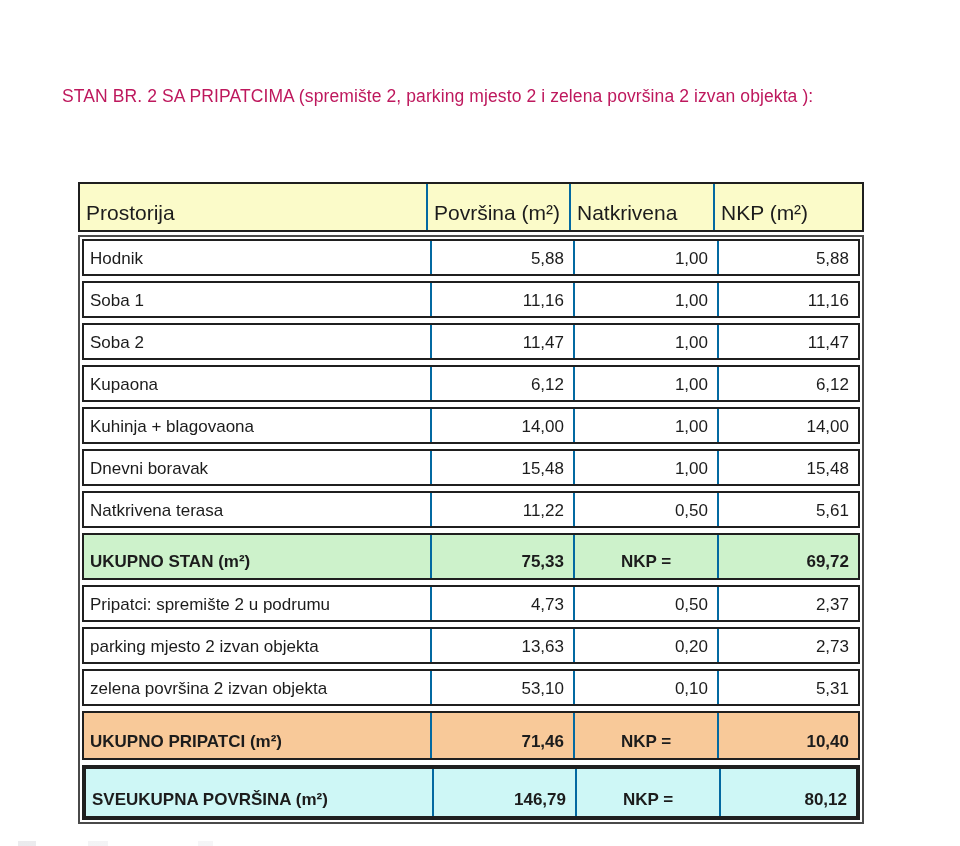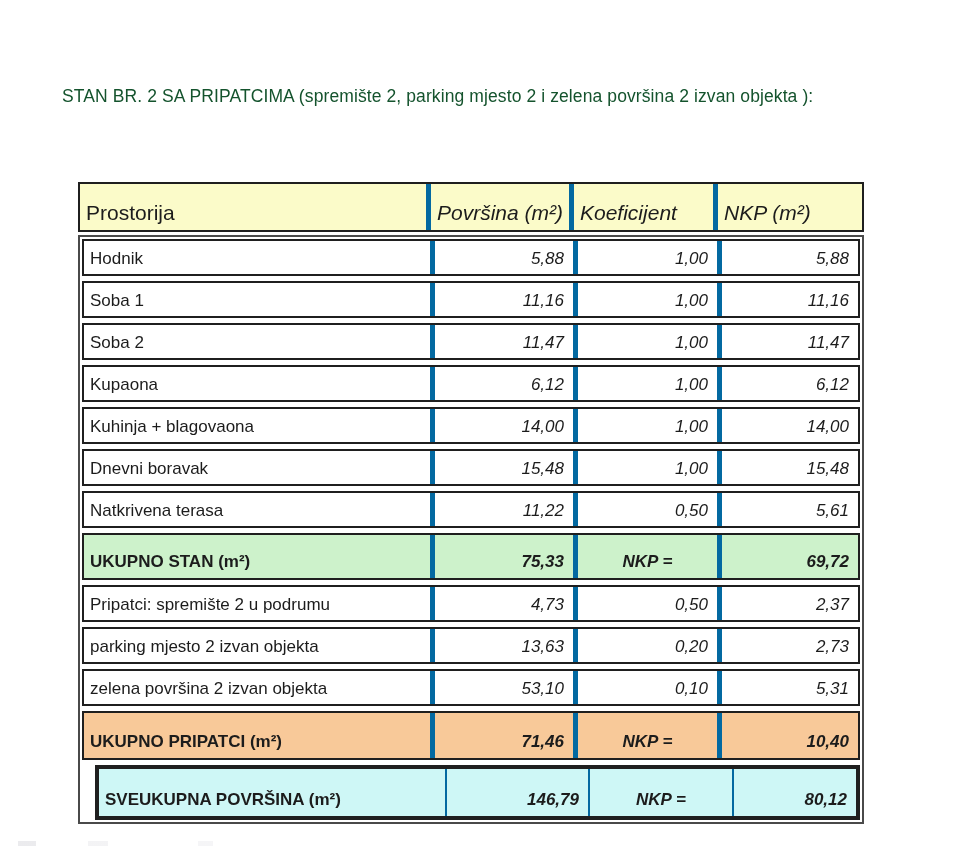--- a/index.html
+++ b/index.html
@@ -9,21 +9,21 @@
     font-family: "Liberation Sans", "DejaVu Sans", sans-serif;
     color: #1c1c1c;
     overflow: hidden;
     position: relative;
   }
   .page-title {
     position: absolute;
     left: 62px; top: 86px;
     font-size: 17.5px;
     letter-spacing: 0.1px;
-    color: #14532d;
+    color: #be185d;
     white-space: nowrap;
     text-align: right;
   }
   .table-wrap {
     position: absolute;
     left: 78px; top: 182px;
     width: 786px;
   }
   .cols {
     display: grid;
@@ -50,39 +50,38 @@
     background: #ffffff;
   }
   .cell {
     display: flex;
     align-items: flex-end;
     padding: 0 6px 5px 6px;
     font-size: 17px;
     overflow: hidden;
     white-space: nowrap;
   }
-  .cell.sep { border-left: 5px solid #0369a1; font-style: italic; }
+  .cell.sep { border-left: 2px solid #0369a1; }
   .cell.num { justify-content: flex-end; padding-right: 9px; }
   .cell.center { justify-content: center; }
   .row-stan-total {
     height: 47px;
     background: #cdf2cb;
     font-weight: bold;
   }
   .row-pripatci-total {
     height: 49px;
     background: #f8c999;
     font-weight: bold;
   }
   .row-grand-total {
     height: 55px;
     background: #cef7f6;
     font-weight: bold;
     border-width: 4px;
-    margin-left: 13px;
   }
   .row-grand-total .cell.sep { border-left-width: 2px; }
   .bold-row .cell { padding-bottom: 6px; }
   .scan-artifact {
     position: absolute;
     bottom: 0; left: 18px;
     width: 250px; height: 5px;
     background: linear-gradient(90deg, #e9e9ec 0 18px, transparent 18px 70px, #f2f2f4 70px 90px, transparent 90px 180px, #f4f4f6 180px 195px, transparent 195px);
     opacity: 0.9;
   }
@@ -90,21 +89,21 @@
 </head>
 <body>
 
 <div class="page-title">STAN BR. 2 SA PRIPATCIMA (spremište 2, parking mjesto 2 i zelena površina 2 izvan objekta ):</div>
 
 <div class="table-wrap">
 
   <div class="thead cols">
     <div class="cell">Prostorija</div>
     <div class="cell sep">Površina (m²)</div>
-    <div class="cell sep">Koeficijent</div>
+    <div class="cell sep">Natkrivena</div>
     <div class="cell sep">NKP (m²)</div>
   </div>
 
   <div class="tbody">
 
     <div class="row cols">
       <div class="cell">Hodnik</div>
       <div class="cell sep num">5,88</div>
       <div class="cell sep num">1,00</div>
       <div class="cell sep num">5,88</div>

